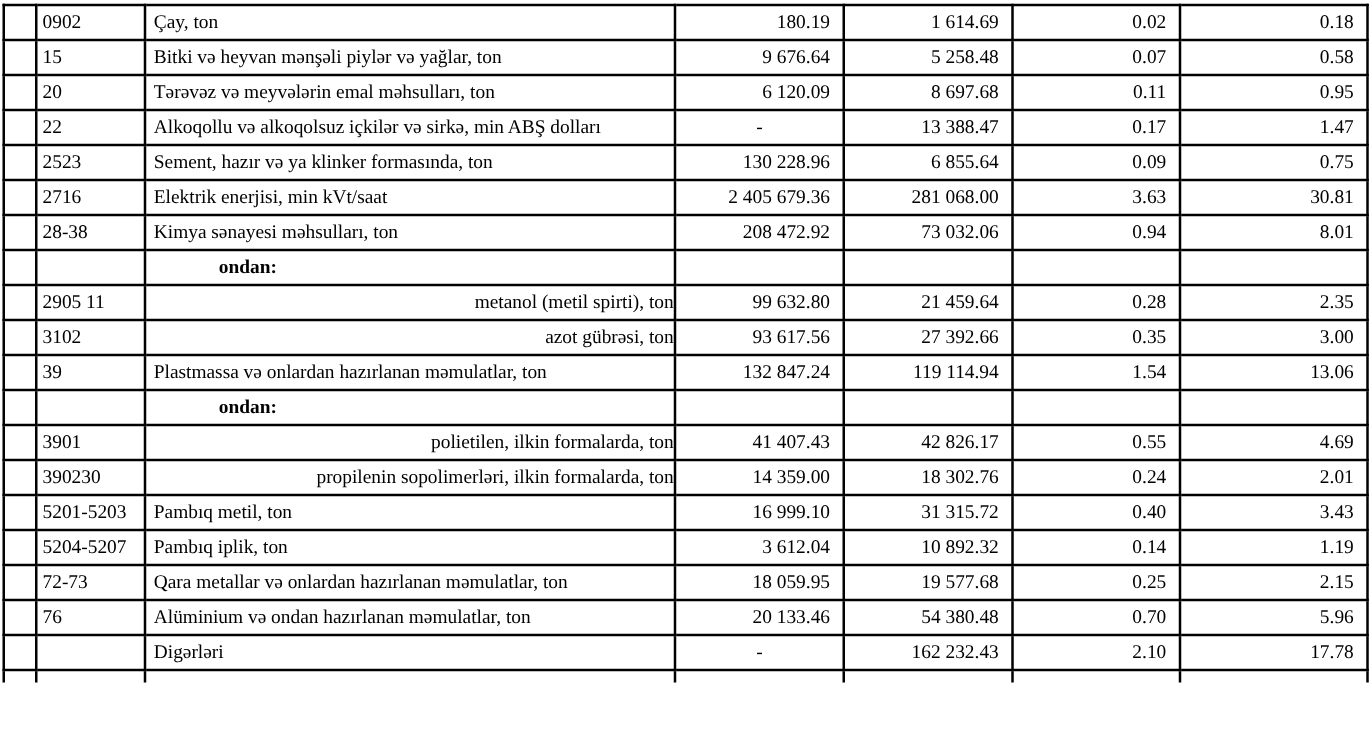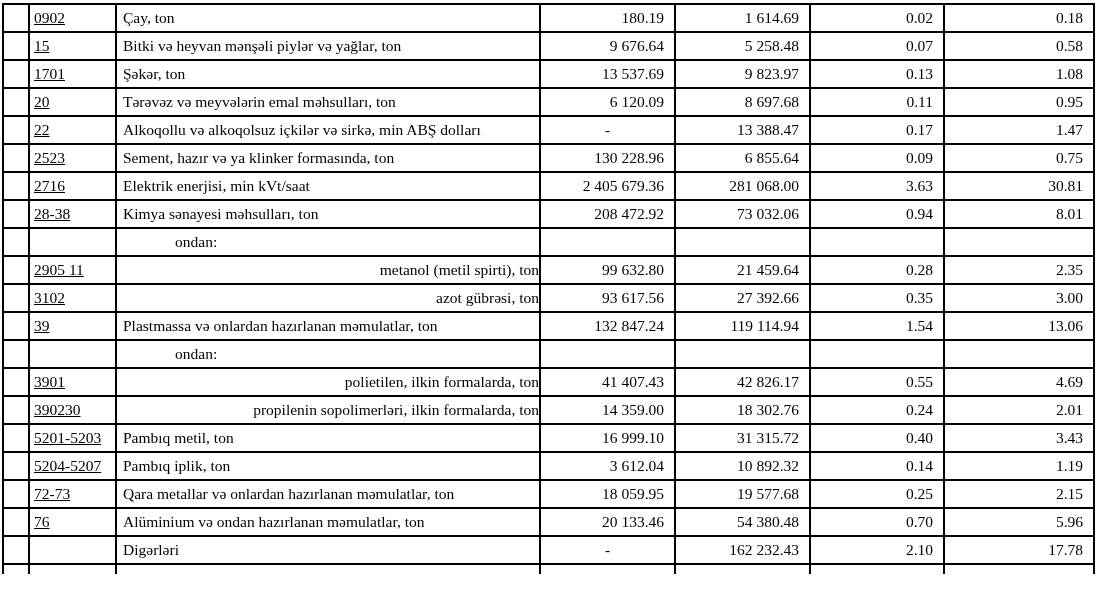--- a/index.html
+++ b/index.html
@@ -26,24 +26,24 @@
     height: 28px;
     padding: 0;
     font-size: 15.5px;
     line-height: 1.1;
     color: #000000;
     vertical-align: middle;
     white-space: nowrap;
     overflow: hidden;
   }
   td.c-margin { padding: 0; }
-  td.c-code  { padding-left: 4px; text-decoration: underline; }
+  td.c-code  { padding-left: 4px; }
   td.c-desc  { padding-left: 6px; }
   td.c-desc.ind1 { padding-left: 32px; text-align: right; }
-  td.c-desc.ind2 { padding-left: 58px; }
+  td.c-desc.ind2 { padding-left: 58px; font-weight: bold; }
   td.c-val   { text-align: right; padding-right: 10px; }
   td.c-val.dash { text-align: center; padding-right: 0; }
   tr.partial td { height: 10px; border-bottom: none; }
 </style>
 </head>
 <body>
 
 <div class="doc">
   <table class="data-table">
     <colgroup>
@@ -69,29 +69,20 @@
     <td class="c-margin"></td>
     <td class="c-code">15</td>
     <td class="c-desc">Bitki və heyvan mənşəli piylər və yağlar, ton</td>
     <td class="c-val">9 676.64</td>
     <td class="c-val">5 258.48</td>
     <td class="c-val">0.07</td>
     <td class="c-val">0.58</td>
   </tr>
         <tr>
     <td class="c-margin"></td>
-    <td class="c-code">1701</td>
-    <td class="c-desc">Şəkər, ton</td>
-    <td class="c-val">13 537.69</td>
-    <td class="c-val">9 823.97</td>
-    <td class="c-val">0.13</td>
-    <td class="c-val">1.08</td>
-  </tr>
-        <tr>
-    <td class="c-margin"></td>
     <td class="c-code">20</td>
     <td class="c-desc">Tərəvəz və meyvələrin emal məhsulları, ton</td>
     <td class="c-val">6 120.09</td>
     <td class="c-val">8 697.68</td>
     <td class="c-val">0.11</td>
     <td class="c-val">0.95</td>
   </tr>
         <tr>
     <td class="c-margin"></td>
     <td class="c-code">22</td>

